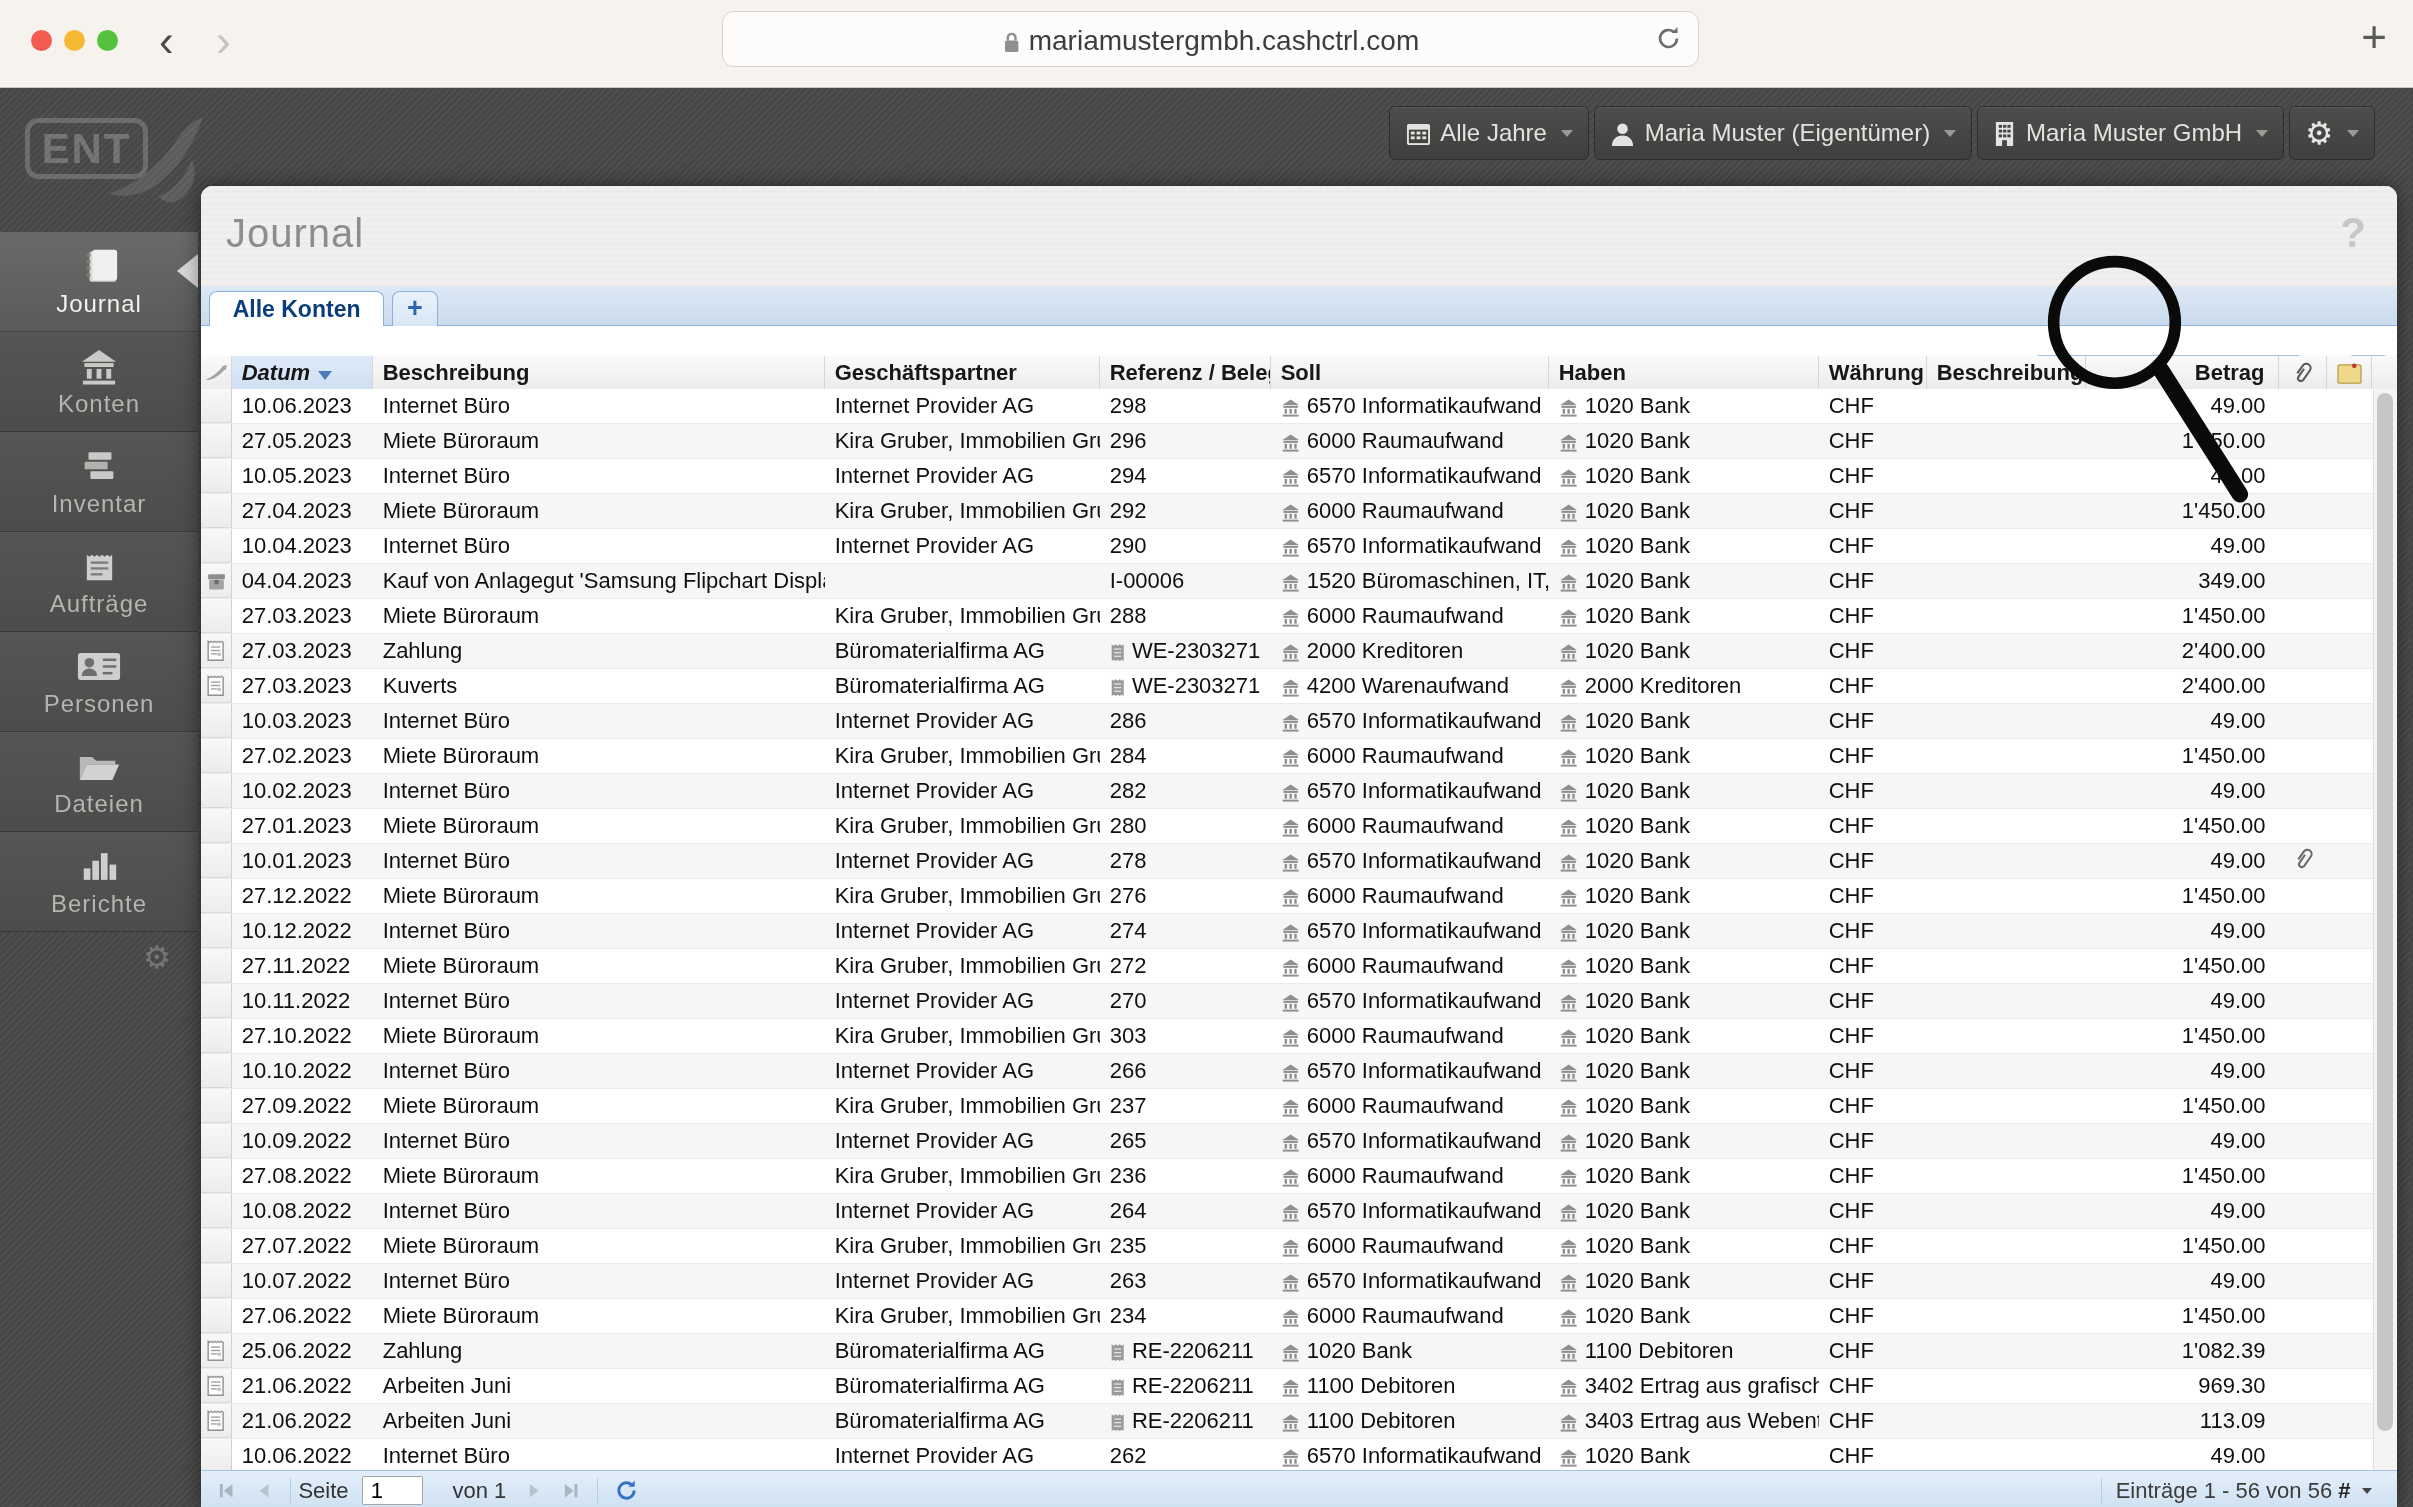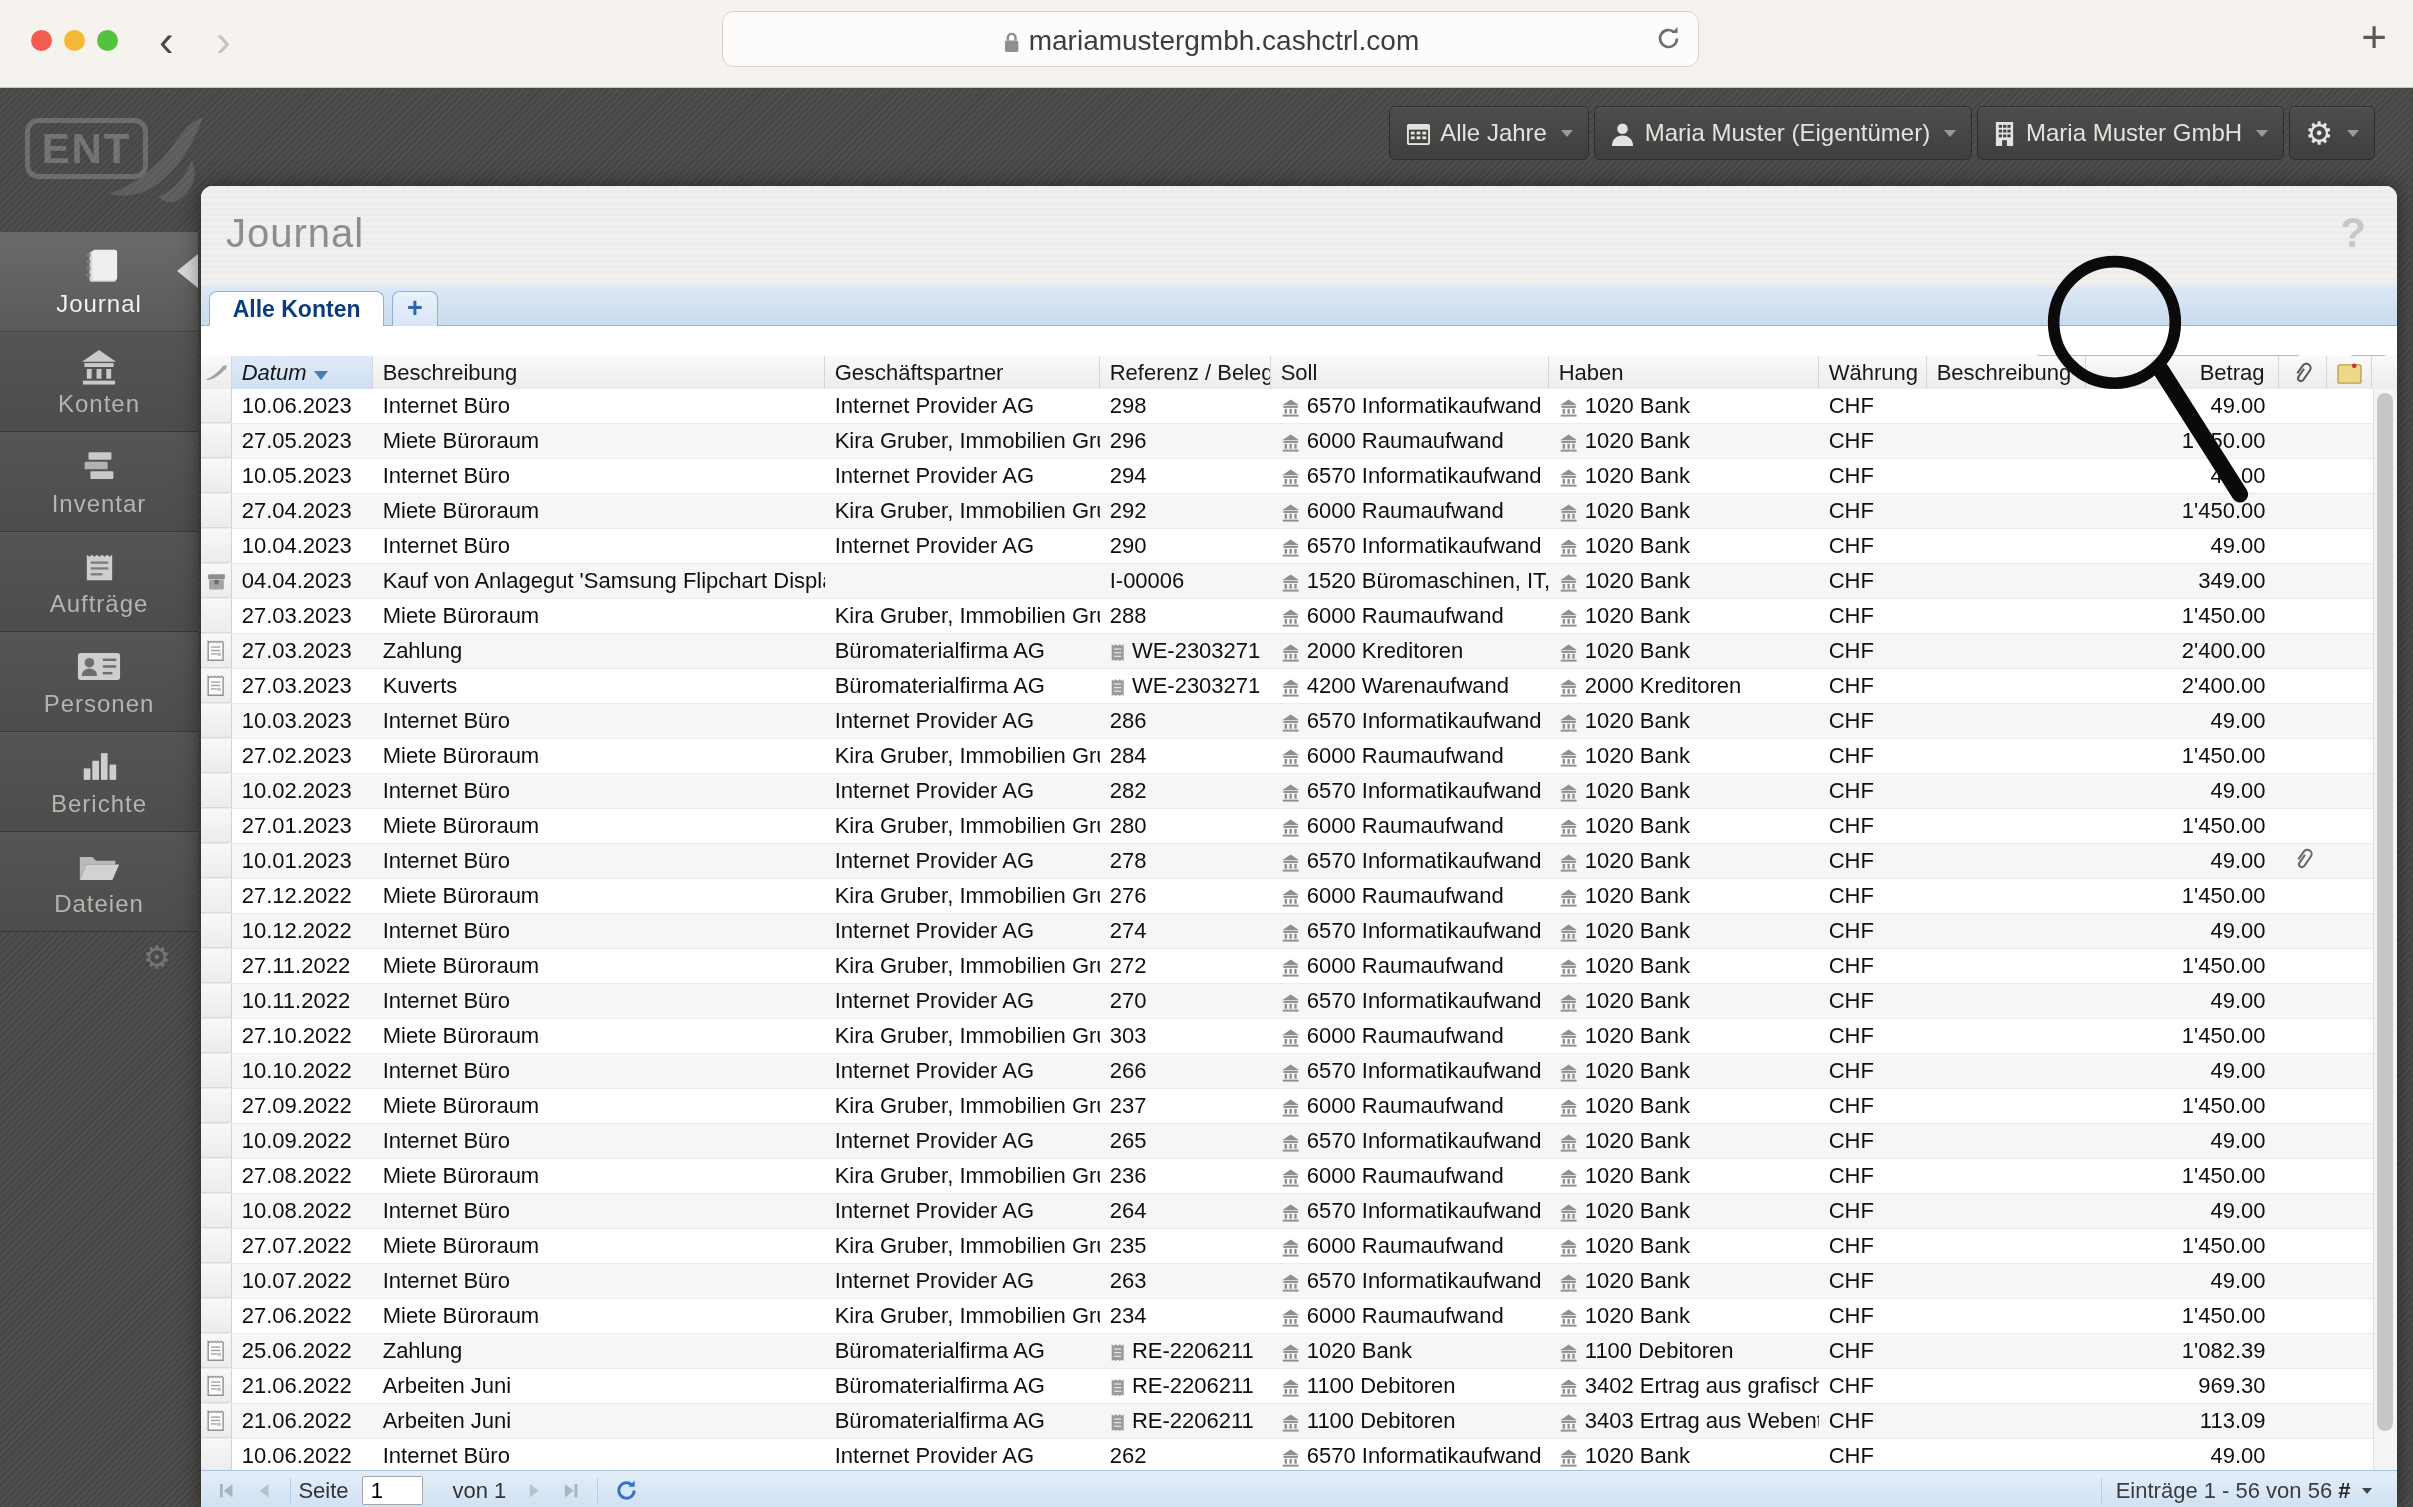--- a/index.html
+++ b/index.html
@@ -75,21 +75,21 @@
   .filterlabel{color:#333;}
   .filterinput{width:249px;height:29px;background:#fff;border:1.9px solid #9fbfe2;border-radius:1.9px;
                font-size:22px;line-height:27px;padding:0 5.8px;cursor:text;}
   .filterinput .sel{background:#b9d5f2;}
   .fclear{font-size:23px;color:#7d8ea0;font-weight:bold;padding:0 5.8px;cursor:pointer;}
   .fsearch{width:35px;height:29px;border:1px solid #9fbfe2;border-radius:2.9px;
            background:linear-gradient(#f2f7fd,#dce9f7);display:flex;align-items:center;justify-content:center;cursor:pointer;}
   
   .thead{position:absolute;left:0;top:170px;width:2196px;height:33px;display:flex;
          background:linear-gradient(#fafafa,#ececec);border-bottom:1px solid #bdbdbd;
-         font-size:22px;font-weight:normal;color:#171717;}
+         font-size:22px;font-weight:bold;color:#171717;}
   .th{height:33px;line-height:33px;padding-left:9.7px;box-sizing:border-box;border-right:1px solid #d6d6d6;
       overflow:hidden;white-space:nowrap;cursor:pointer;}
   .th.sorted{background:linear-gradient(#dfeafa,#cfe0f2);font-style:italic;}
   .sort-arrow{display:inline-block;width:0;height:0;border-left:7.7px solid transparent;
       border-right:7.7px solid transparent;border-top:9.7px solid #4a7cba;margin-left:7.7px;}
   .c0{width:31px;}  .c1{width:141px;} .c2{width:452px;} .c3{width:275px;} .c4{width:171px;}
   .c5{width:278px;} .c6{width:270px;} .c7{width:108px;} .c8{width:159px;} .c9{width:193px;}
   .c10{width:48px;} .c11{width:45px;} .c12{width:23px;}
   .th.icon-c{padding:0;text-align:center;}
   .rows{position:absolute;left:0;top:203px;width:2172px;height:1082px;overflow:hidden;}
@@ -192,32 +192,32 @@
           <div class="nav-item"><span class="nicon"><svg width="46" height="39" viewBox="0 0 48 40">
                 <rect x="2" y="6" width="44" height="28" rx="3" fill="#cecece"></rect>
                 <circle cx="14" cy="16" r="5" fill="#6e6e6c"></circle>
                 <path d="M6 30 c0-6 4.5-8 8-8 s8 2 8 8 Z" fill="#6e6e6c"></path>
                 <g stroke="#6e6e6c" stroke-width="2.6">
                   <line x1="28" y1="13" x2="42" y2="13"></line>
                   <line x1="28" y1="20" x2="42" y2="20"></line>
                   <line x1="28" y1="27" x2="38" y2="27"></line>
                 </g>
               </svg></span><span class="nlabel">Personen</span></div>
+          <div class="nav-item"><span class="nicon"><svg width="46" height="39" viewBox="0 0 48 40">
+                <path d="M4 10 h13 l4 4 h20 v4 H11 L4 34 Z" fill="#b9b9b7"></path>
+                <path d="M11 18 h34 l-7 16 H4 Z" fill="#d2d2d0"></path>
+              </svg></span><span class="nlabel">Dateien</span></div>
           <div class="nav-item"><span class="nicon"><svg width="42" height="39" viewBox="0 0 44 40">
                 <g fill="#cecece">
                   <rect x="6" y="22" width="7" height="12"></rect>
                   <rect x="15" y="14" width="7" height="20"></rect>
                   <rect x="24" y="6" width="7" height="28"></rect>
                   <rect x="33" y="18" width="7" height="16"></rect>
                 </g>
               </svg></span><span class="nlabel">Berichte</span></div>
-          <div class="nav-item"><span class="nicon"><svg width="46" height="39" viewBox="0 0 48 40">
-                <path d="M4 10 h13 l4 4 h20 v4 H11 L4 34 Z" fill="#b9b9b7"></path>
-                <path d="M11 18 h34 l-7 16 H4 Z" fill="#d2d2d0"></path>
-              </svg></span><span class="nlabel">Dateien</span></div>
         </div>
       <span class="side-gear gear-glyph" style="color:#757573;">⚙</span>
     </div>
 
     <div class="topbtns">
       <div class="dbtn">
         <svg width="25" height="25" viewBox="0 0 26 26">
             <rect x="1" y="3" width="24" height="22" rx="2" fill="#e3e3e1"></rect>
             <rect x="3" y="9" width="20" height="14" fill="#434341"></rect>
             <g fill="#e3e3e1">

